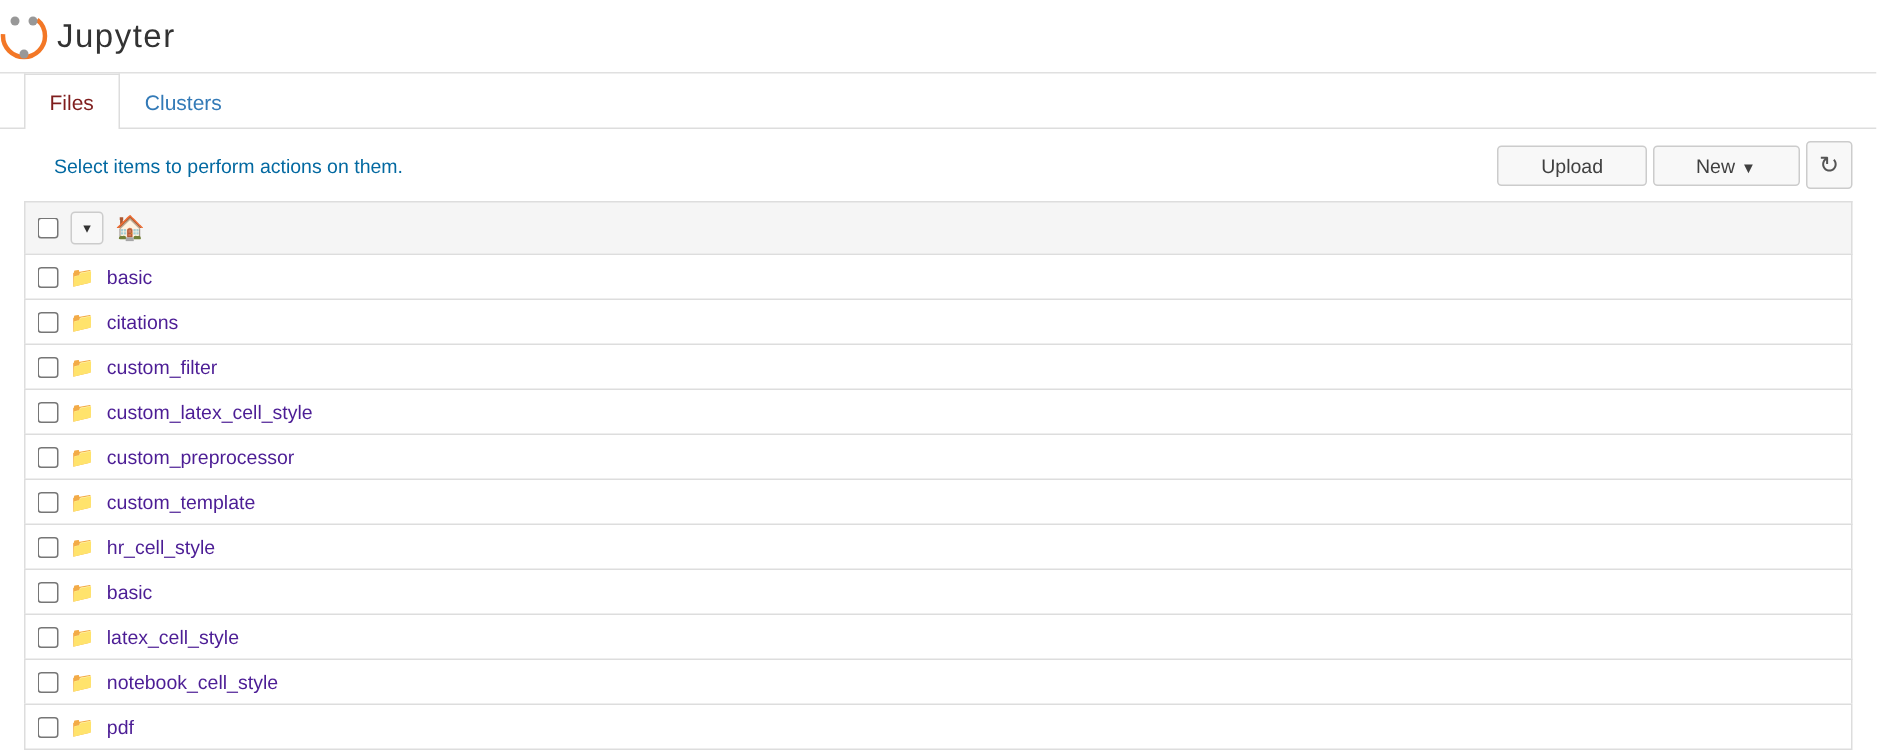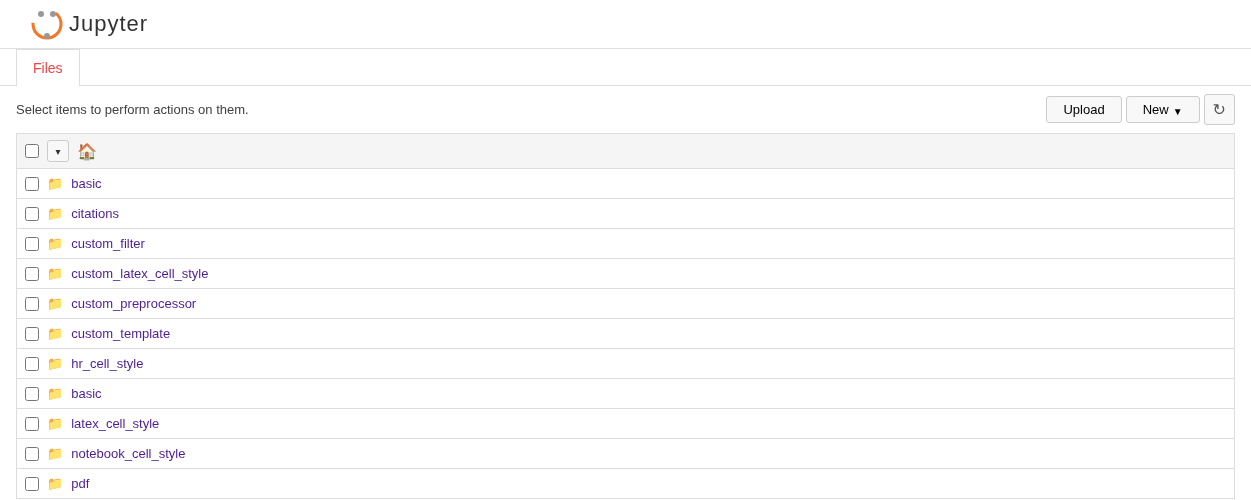--- a/index.html
+++ b/index.html
@@ -2,21 +2,21 @@
 <html><head>
   <meta charset="utf-8">
   <style>
     * { box-sizing: border-box; margin: 0; padding: 0; }
     body { font-family: Arial, Helvetica, sans-serif; font-size: 13px; color: #333; background: #fff; }
 
     
     .header {
       display: flex;
       align-items: flex-start;
-      padding: 8px 31px;
+      padding: 8px 0;
       border-bottom: 1px solid #e0e0e0;
       background: #fff;
     }
     .logo-container {
       display: flex;
       align-items: center;
       gap: 6px;
     }
     .logo-text {
       font-size: 22px;
@@ -35,50 +35,51 @@
       padding: 10px 16px;
       cursor: pointer;
       font-size: 14px;
       color: #337ab7;
       border: 1px solid transparent;
       border-bottom: none;
       margin-bottom: -1px;
       text-decoration: none;
     }
     .tab.active {
-      color: #ef4444;
+      color: #7f1d1d;
       background: #fff;
       border-color: #ddd;
       border-bottom-color: #fff;
     }
 
     
     .toolbar {
       display: flex;
       align-items: center;
       justify-content: space-between;
       padding: 8px 16px;
     }
     .toolbar-left {
       font-size: 13px;
-      color: #404040;
+      color: #0369a1;
+      margin-left: 20px;
     }
     .toolbar-right {
       display: flex;
       gap: 4px;
       align-items: center;
     }
     .btn {
-      padding: 5px 16px;
+      padding: 5px 28px;
       font-size: 13px;
       cursor: pointer;
       border: 1px solid #ccc;
       background: #f8f8f8;
       border-radius: 3px;
-      color: #000000;
+      color: #404040;
     }
     .btn-new {
       display: flex;
       align-items: flex-end;
       gap: 4px;
     }
     .btn-refresh {
       padding: 5px 8px;
       font-size: 14px;
     }
@@ -162,20 +163,21 @@
       <circle cx="10" cy="6" r="3" fill="#989898"></circle>
       <circle cx="22" cy="6" r="3" fill="#989898"></circle>
       <circle cx="16" cy="28" r="3" fill="#989898"></circle>
     </svg>
     <span class="logo-text">Jupyter</span>
   </div>
 </div>
 
 <div class="tabs">
   <a class="tab active">Files</a>
+  <a class="tab">Clusters</a>
 </div>
 
 <div class="toolbar">
   <div class="toolbar-left">Select items to perform actions on them.</div>
   <div class="toolbar-right">
     <button class="btn">Upload</button>
     <button class="btn btn-new">
       <span>New</span>
       <span style="font-size:10px;">▼</span>
     </button>

